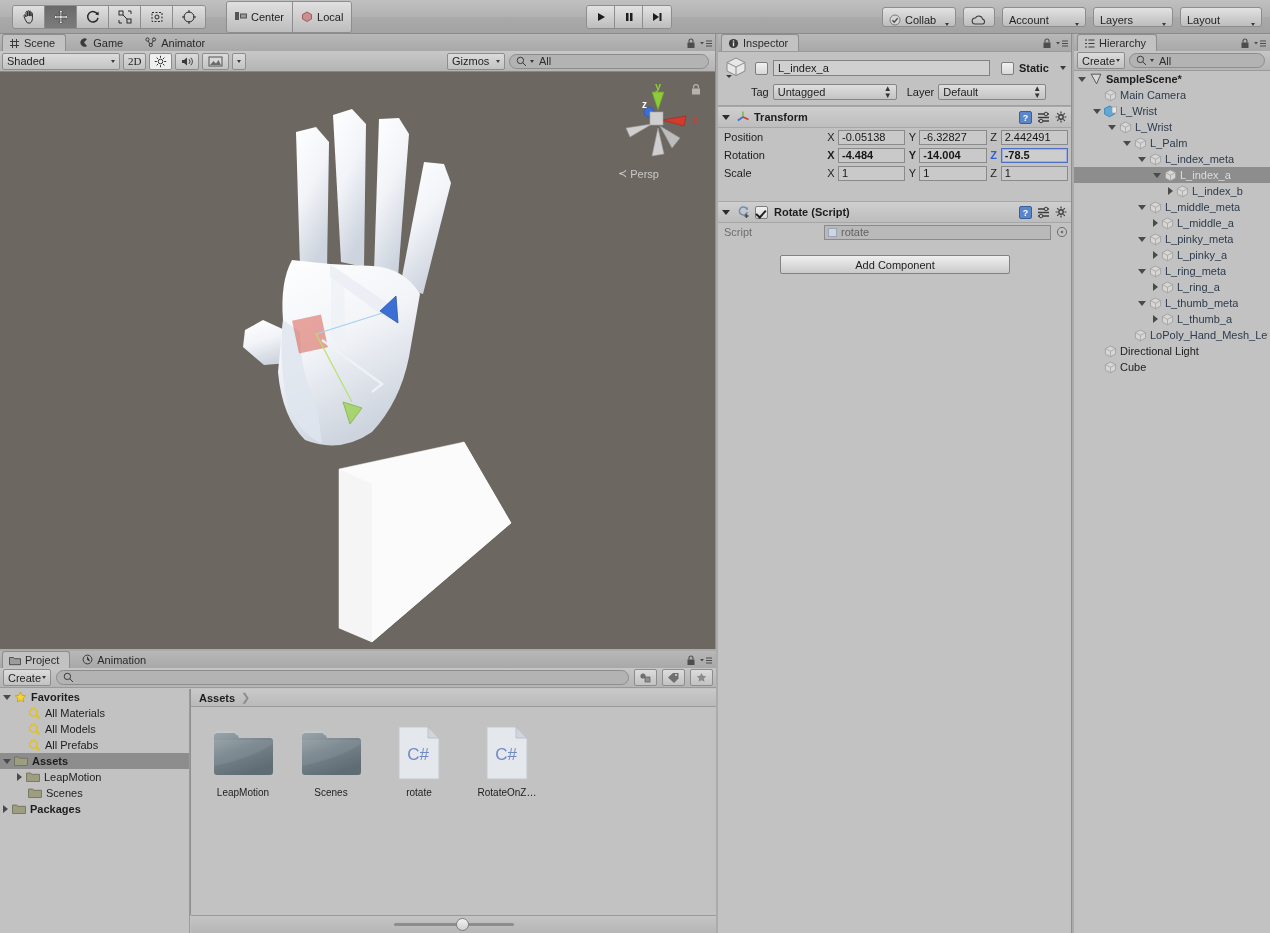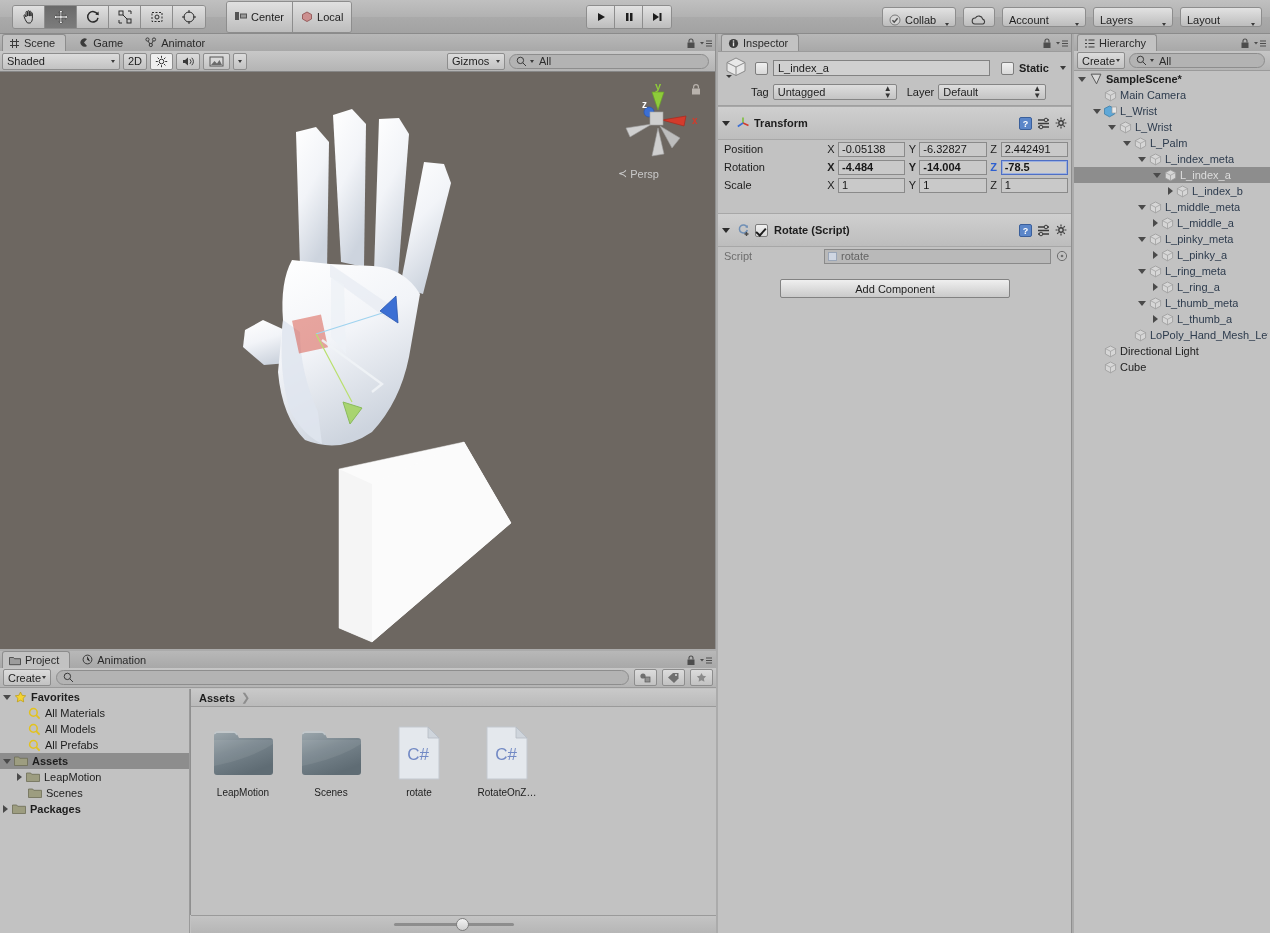--- a/index.html
+++ b/index.html
@@ -109,21 +109,21 @@
     height: 17px; padding: 0 4px;
     background: linear-gradient(to bottom,#dcdcdc,#c2c2c2);
     border: 1px solid #8d8d8d; border-radius: 2px;
     display: flex; align-items: center; font-size: 11px; cursor: default;
   }
   .st-btn {
     height: 17px; min-width: 22px; padding: 0 4px;
     background: linear-gradient(to bottom,#dcdcdc,#c2c2c2);
     border: 1px solid #8d8d8d; border-radius: 2px;
     display: flex; align-items: center; justify-content: center;
-    font-size: 11px; cursor: default;
+    font-size: 11px; cursor: default; font-family: Liberation Serif, serif;
   }
   .st-btn.on { background: #efefef; }
   .searchfield {
     height: 15px;
     background: #b3b3b3;
     border: 1px solid #8d8d8d;
     border-radius: 8px;
     display: flex; align-items: center; padding: 0 6px; gap: 3px;
     font-size: 11px; color: #2d2d2d;
   }
@@ -175,21 +175,21 @@
     display: flex; align-items: center; padding: 0 4px;
     font-size: 11px; position: relative; cursor: default;
   }
   .popup .arrows { position: absolute; right: 4px; font-size: 8px; line-height: 7px; color: #333; text-align: center;}
 
   .comp-header {
     height: 18px;
     background: linear-gradient(to bottom,#cfcfcf,#bdbdbd);
     border-top: 1px solid #a7a7a7;
     border-bottom: 1px solid #a7a7a7;
-    display: flex; align-items: center; gap: 4px; padding: 16px 4px;
+    display: flex; align-items: center; gap: 4px; padding: 10px 4px;
     font-weight: bold; font-size: 11px;
   }
   .foldout {
     width: 0; height: 0; margin-right: 2px;
     border-left: 4px solid transparent; border-right: 4px solid transparent;
     border-top: 5px solid #2c2c2c;
   }
   .comp-header-right { margin-left: auto; display: flex; align-items: center; gap: 5px; }
   .icon-sq { width: 13px; height: 13px; }
 

